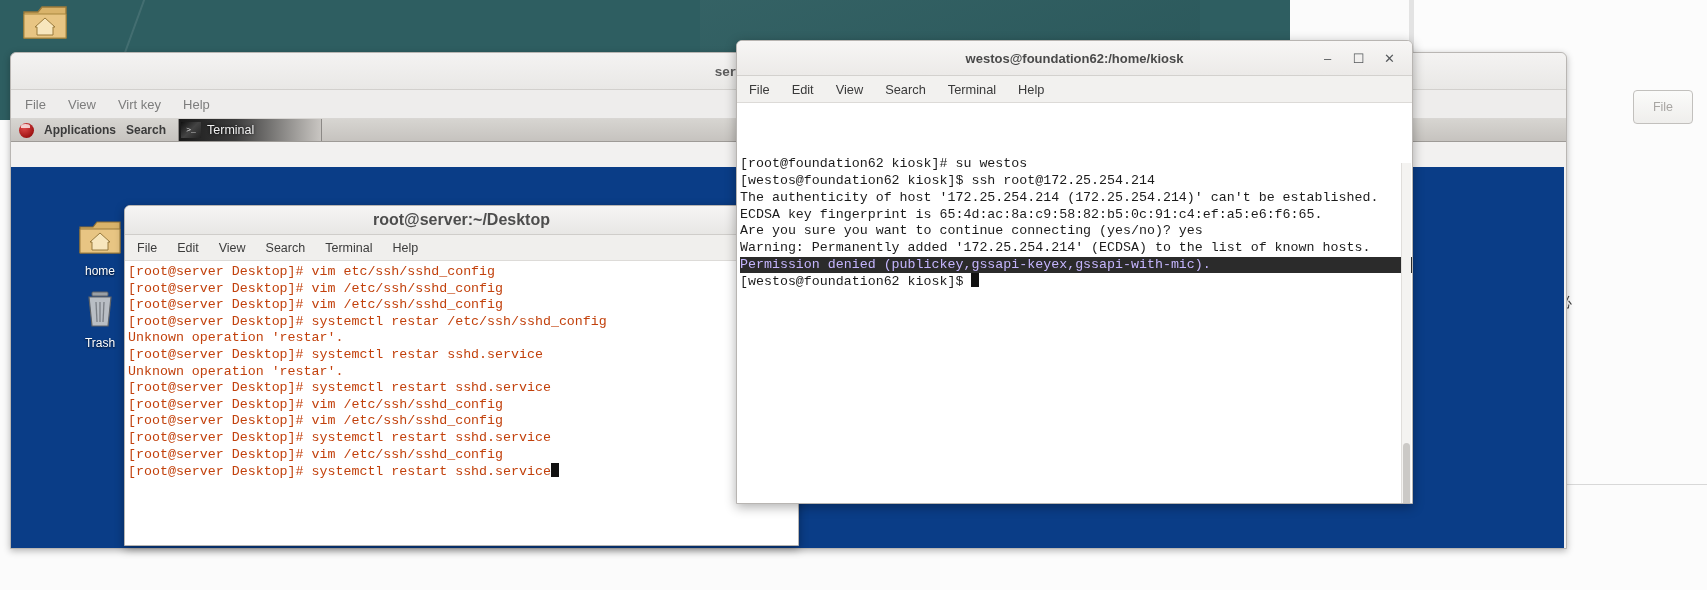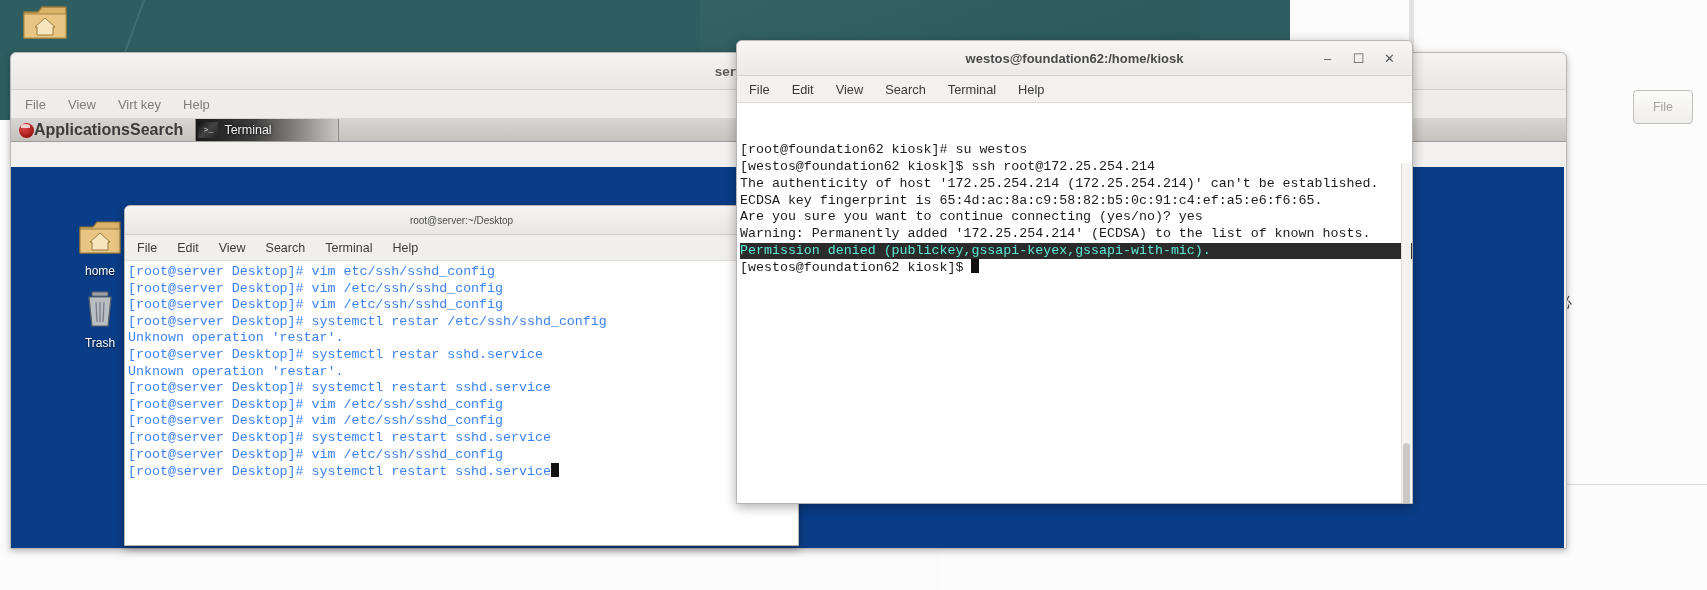--- a/index.html
+++ b/index.html
@@ -126,24 +126,24 @@
   .gp-redhat::after {
     content: "";
     position: absolute;
     left: 2px; top: 1px;
     width: 9px; height: 4px;
     background: #fff;
     border-radius: 50% 50% 0 0;
     opacity: 0.75;
   }
   .gp-item {
-    font-size: 16px;
+    font-size: 12px;
     font-weight: bold;
     color: #3b3b3b;
-    margin-left: 0;
+    margin-left: 10px;
   }
   .gp-task {
     display: flex;
     align-items: center;
     margin-left: 12px;
     height: 22px;
     padding: 0 10px 0 2px;
     background: linear-gradient(to right, #1a1a1a 0%, #3c3c3c 40%, #c9c6c2 100%);
     border-left: 1px solid #8c8986;
     border-right: 1px solid #8c8986;
@@ -204,22 +204,22 @@
   .ts-titlebar {
     height: 28px;
     background: linear-gradient(to bottom, #f6f5f4, #e8e7e5);
     border-bottom: 1px solid #cfcdca;
     display: flex;
     align-items: center;
     justify-content: center;
     position: relative;
   }
   .ts-title {
-    font-size: 10px;
-    font-weight: normal;
+    font-size: 16px;
+    font-weight: bold;
     color: #4d4d4d;
   }
   .ts-min {
     position: absolute;
     right: 10px; top: 6px;
     font-size: 14px;
     color: #6a6a6a;
     line-height: 14px;
   }
   .ts-menubar {
@@ -233,21 +233,21 @@
   }
   .ts-menubar .mi {
     font-size: 12.5px;
     color: #3c3c3c;
   }
   .ts-body {
     padding: 3px 0 0 3px;
     font-family: "Liberation Mono", monospace;
     font-size: 13.3px;
     line-height: 16.6px;
-    color: #3b82f6;
+    color: #c2410c;
     white-space: pre;
     background: #ffffff;
     height: 286px;
     overflow: hidden;
   }
   .cursor-block {
     display: inline-block;
     width: 8px;
     height: 14px;
     background: #111;
@@ -303,33 +303,33 @@
     display: flex;
     align-items: center;
     padding-left: 12px;
     gap: 22px;
   }
   .tk-menubar .mi {
     font-size: 12.8px;
     color: #3a3a3a;
   }
   .tk-body {
-    padding: 6px 0 0 3px;
+    padding: 20px 0 0 3px;
     font-family: "Liberation Mono", monospace;
     font-size: 13.3px;
     line-height: 16.7px;
     color: #1b1b1b;
     white-space: pre;
     background: #ffffff;
     height: 396px;
     position: relative;
   }
   .line-inverted {
     background: #2b2b2b;
-    color: #5eead4;
+    color: #c4b5fd;
     display: block;
     width: 100%;
   }
   .tk-scrollbar {
     position: absolute;
     right: 1px; top: 60px;
     width: 9px;
     bottom: 2px;
     background: #f4f3f1;
     border-left: 1px solid #e0dedb;

